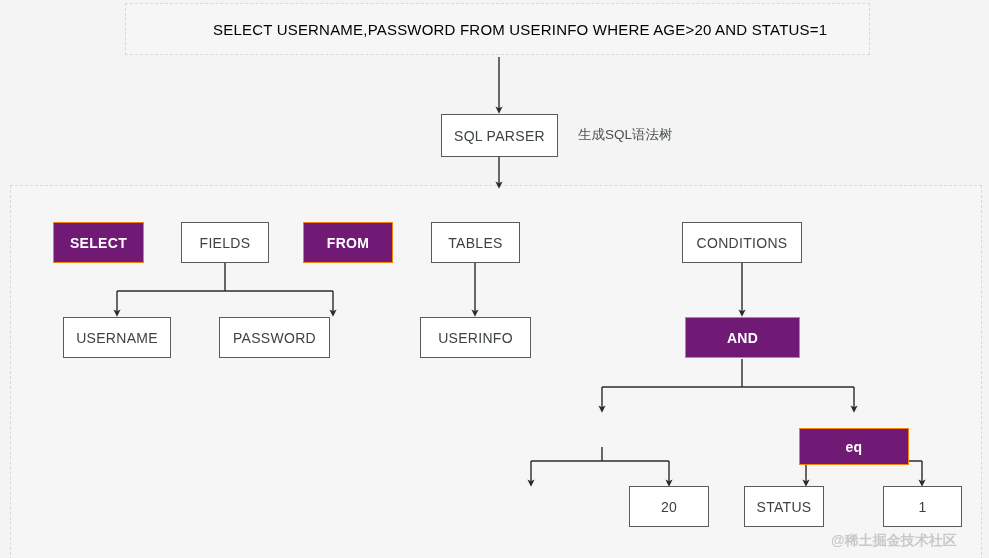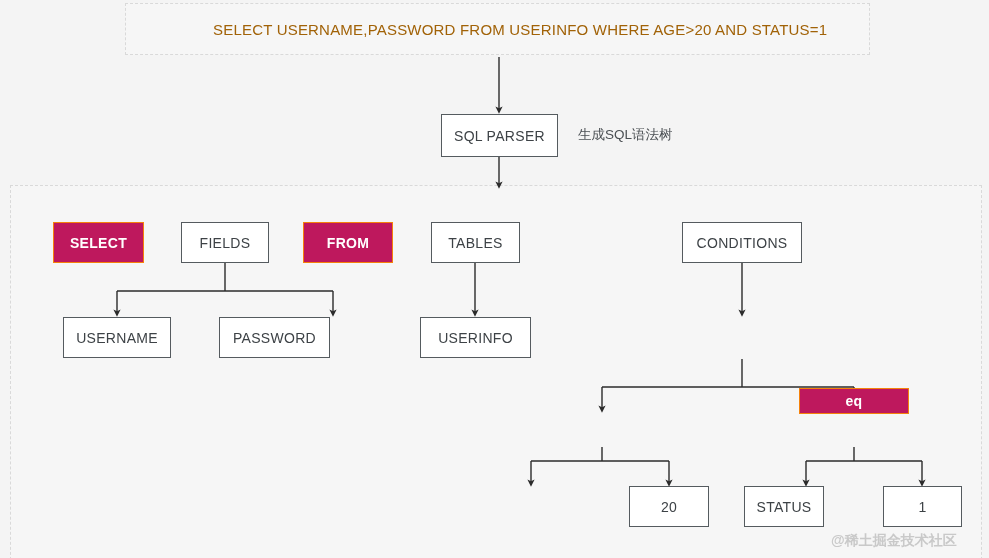--- a/index.html
+++ b/index.html
@@ -44,29 +44,29 @@
     font-size: 14px;
     letter-spacing: 0.3px;
     white-space: nowrap;
   }
   .node.plain {
     background: #ffffff;
     border: 1px solid #555b5f;
     color: #3d4246;
   }
   .node.accent {
-    background: #be185d;
+    background: #701a75;
     border: 1px solid #f5820b;
     color: #ffffff;
     font-weight: bold;
   }
   .sql-text {
     position: absolute;
     font-size: 15px;
-    color: #a16207;
+    color: #000000;
     white-space: nowrap;
     letter-spacing: 0.2px;
   }
   .side-note {
     position: absolute;
     font-size: 13.5px;
     color: #4a4f53;
     white-space: nowrap;
   }
   .watermark {
@@ -131,22 +131,23 @@
 
   <div class="node accent" style="left:53px; top:222px; width:91px; height:41px;">SELECT</div>
   <div class="node plain" style="left:181px; top:222px; width:88px; height:41px;">FIELDS</div>
   <div class="node accent" style="left:303px; top:222px; width:90px; height:41px;">FROM</div>
   <div class="node plain" style="left:431px; top:222px; width:89px; height:41px;">TABLES</div>
   <div class="node plain" style="left:682px; top:222px; width:120px; height:41px;">CONDITIONS</div>
 
   <div class="node plain" style="left:63px; top:317px; width:108px; height:41px;">USERNAME</div>
   <div class="node plain" style="left:219px; top:317px; width:111px; height:41px;">PASSWORD</div>
   <div class="node plain" style="left:420px; top:317px; width:111px; height:41px;">USERINFO</div>
+  <div class="node accent" style="left:685px; top:317px; width:115px; height:41px;">AND</div>
 
-  <div class="node accent" style="left:799px; top:388px; width:110px; height:26px;">eq</div>
+  <div class="node accent" style="left:799px; top:428px; width:110px; height:37px;">eq</div>
 
   <div class="node plain" style="left:629px; top:486px; width:80px; height:41px;">20</div>
   <div class="node plain" style="left:744px; top:486px; width:80px; height:41px;">STATUS</div>
   <div class="node plain" style="left:883px; top:486px; width:79px; height:41px;">1</div>
 
   <div class="watermark" style="left:831px; top:532px;">@稀土掘金技术社区</div>
 
 </div>
 
 </body></html>

